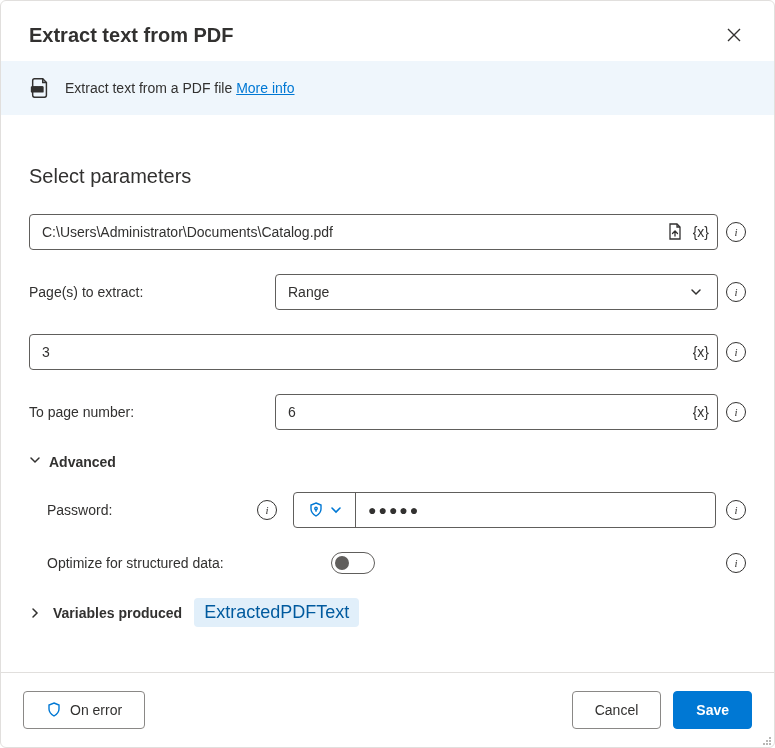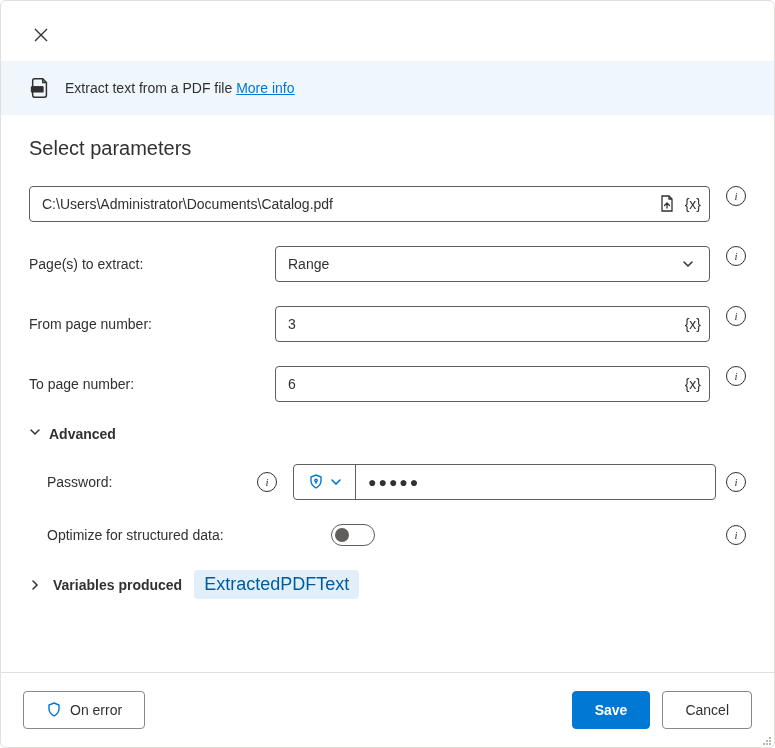--- a/index.html
+++ b/index.html
@@ -43,36 +43,38 @@
     .info-bar .text { font-size: 14px; color: #323130; }
     .info-bar a { color: #0078d4; text-decoration: underline; cursor: pointer; }
     .body {
       padding: 22px 28px 0 28px;
     }
     .select-params {
       font-size: 20px;
       font-weight: 400;
       color: #323130;
       margin-bottom: 26px;
+      margin-top: 28px;
     }
     .field-row {
       display: flex;
       align-items: center;
       margin-bottom: 24px;
     }
     .label-col {
       width: 246px;
       flex-shrink: 0;
       font-size: 14px;
       color: #323130;
     }
     .control-col {
       flex: 1;
       display: flex;
-      gap: 16px;
+      align-items: center;
+      gap: 8px;
     }
     .text-input {
       flex: 1;
       height: 36px;
       border: 1px solid #605e5c;
       border-radius: 4px;
       display: flex;
       align-items: center;
       padding: 0 6px 0 12px;
       background: #fff;
@@ -251,20 +253,21 @@
       position: absolute;
       right: 2px; bottom: 2px;
       width: 12px; height: 12px;
       color: #a19f9d;
     }
   </style>
 </head>
 <body>
 
 <div class="header">
+  <h1>Extract text from PDF</h1>
   <div class="close-btn">
     <svg width="14" height="14" viewBox="0 0 14 14">
         <path d="M1 1 L13 13 M13 1 L1 13" stroke="currentColor" stroke-width="1.4" fill="none"></path>
       </svg>
   </div>
 </div>
 
 <div class="info-bar">
   <span class="pdf-icon">
     <svg width="22" height="22" viewBox="0 0 24 24" fill="none" stroke="#323130" stroke-width="1.6">
@@ -308,21 +311,20 @@
         <span class="value">Range</span>
         <svg width="14" height="14" viewBox="0 0 14 14">
             <path d="M3 5l4 4 4-4" stroke="#323130" stroke-width="1.5" fill="none" stroke-linecap="round"></path>
           </svg>
       </div>
       <span class="info-icon">i</span>
     </div>
   </div>
 
   <div class="field-row">
-    <div class="label-col">From page number:</div>
     <div class="control-col">
       <div class="text-input">
         <span class="value">3</span>
         <span class="var-icon">{x}</span>
       </div>
       <span class="info-icon">i</span>
     </div>
   </div>
 
   <div class="field-row">
@@ -390,22 +392,22 @@
 </div>
 
 <div class="footer">
   <button class="btn btn-secondary">
     <svg width="16" height="16" viewBox="0 0 16 16" fill="none" stroke="#0078d4" stroke-width="1.4">
         <path d="M8 1l5 2v4c0 4-5 7-5 7s-5-3-5-7V3l5-2z"></path>
       </svg>
     <span>On error</span>
   </button>
   <div class="spacer"></div>
+  <button class="btn btn-secondary">Cancel</button>
   <button class="btn btn-primary">Save</button>
-  <button class="btn btn-secondary">Cancel</button>
 </div>
 
 <div class="resize-handle">
   <svg width="12" height="12" viewBox="0 0 12 12">
       <circle cx="10" cy="4" r="1" fill="currentColor"></circle>
       <circle cx="10" cy="7" r="1" fill="currentColor"></circle>
       <circle cx="7" cy="7" r="1" fill="currentColor"></circle>
       <circle cx="10" cy="10" r="1" fill="currentColor"></circle>
       <circle cx="7" cy="10" r="1" fill="currentColor"></circle>
       <circle cx="4" cy="10" r="1" fill="currentColor"></circle>

